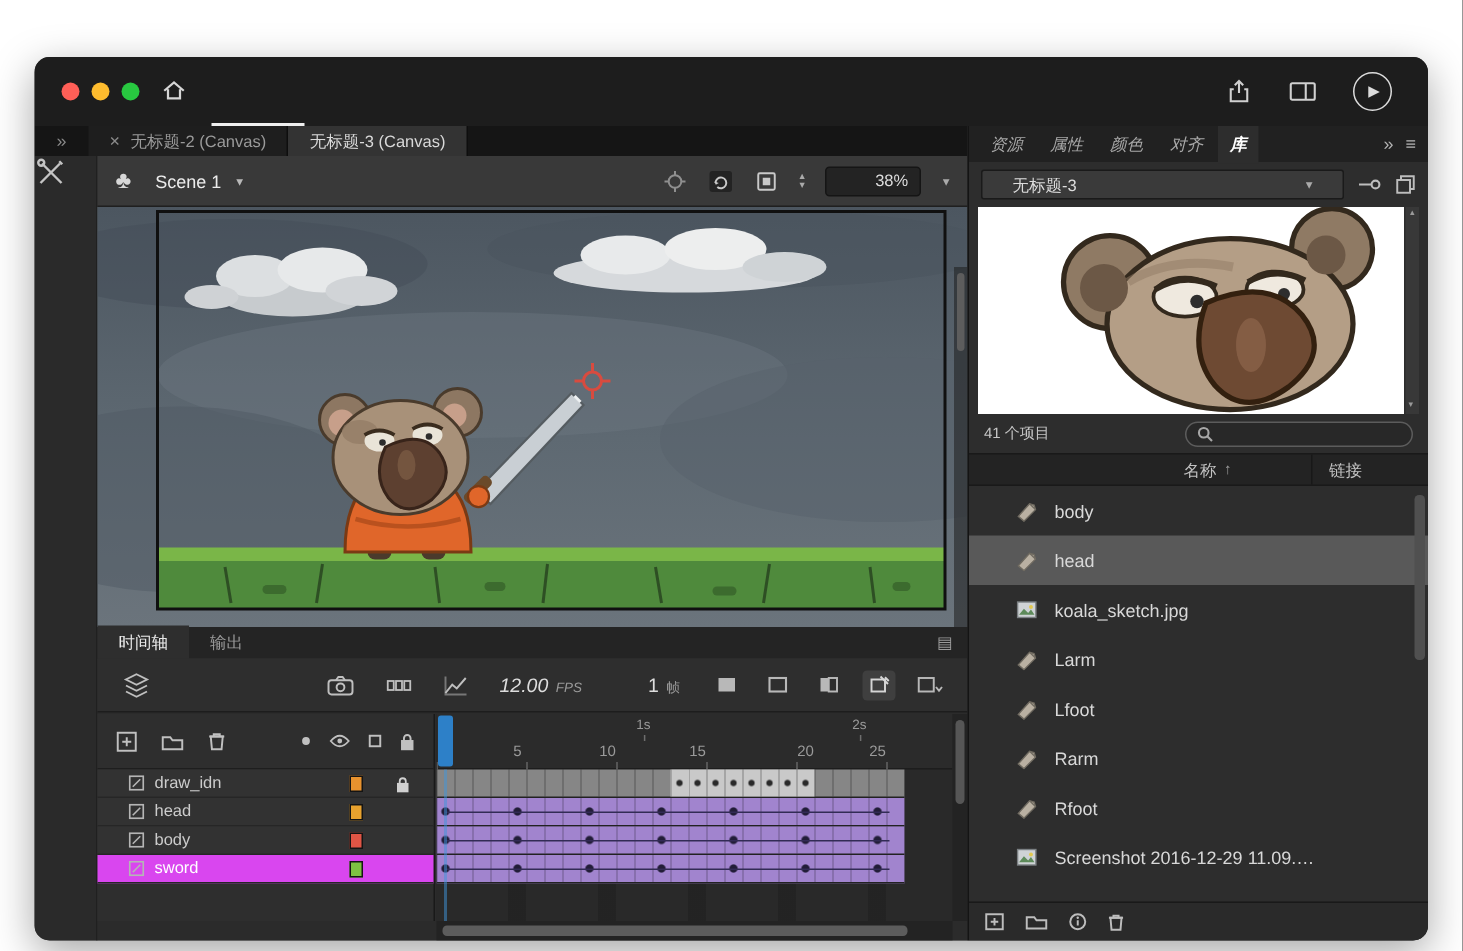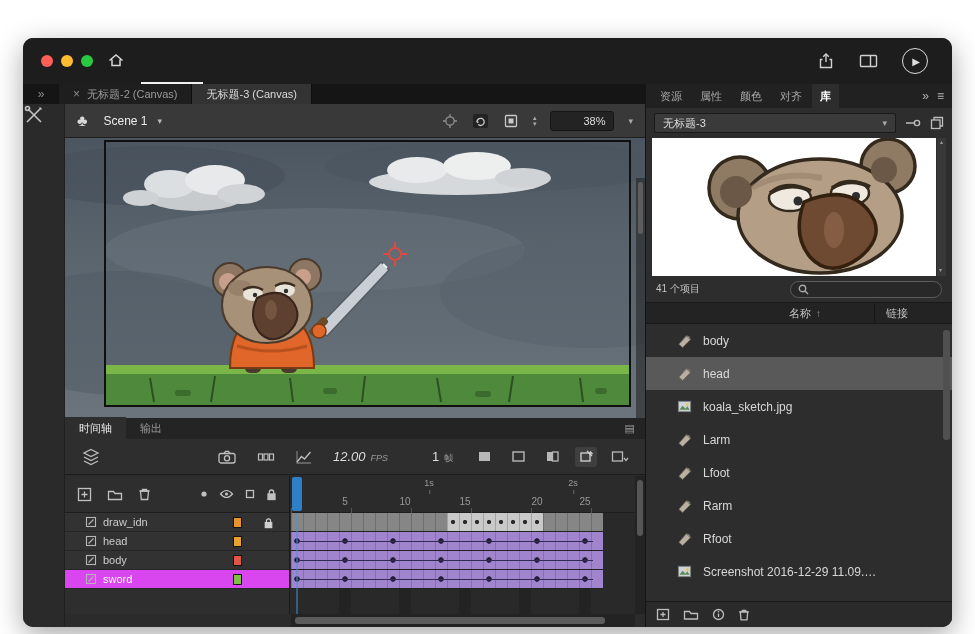--- a/index.html
+++ b/index.html
@@ -97,25 +97,25 @@
 .playhead-handle{position:absolute;left:1px;top:1px;width:10px;height:34px;background:#2d80c8;border-radius:2px;}
 .playhead-line{position:absolute;left:5px;top:37px;bottom:0;width:2px;background:rgba(64,150,220,.5);}
 .tl-vscroll{position:absolute;right:0;top:37px;bottom:13px;width:10px;background:#232323;}
 .tl-vscroll .thumb{margin:4px 2px;height:56px;background:#565656;border-radius:3px;}
 .tl-hscroll{position:absolute;left:226px;right:10px;bottom:0;height:13px;background:#232323;}
 .tl-hscroll .thumb{height:7px;margin:3px 4px;width:90%;background:#5c5c5c;border-radius:3px;}
 
 
 .right-panel{position:absolute;top:46px;right:0;width:307px;bottom:0;background:#2d2d2d;border-left:1px solid #141414;}
 .panel-tabs{position:absolute;top:0;left:0;right:0;height:24px;background:#212121;display:flex;align-items:center;font-size:11px;color:#a8a8a8;padding-left:6px;gap:2px;}
-.panel-tab{padding:5px 8px;}
+.panel-tab{padding:5px 8px;font-style:italic;}
 .panel-tab.active{color:#ffffff;font-weight:bold;background:#2d2d2d;}
 .panel-tabs-right{margin-left:auto;margin-right:8px;display:flex;gap:8px;color:#b5b5b5;font-size:12px;}
 .doc-row{position:absolute;top:24px;left:0;right:0;height:30px;display:flex;align-items:center;padding:0 8px;gap:9px;}
-.doc-select{flex:1;height:20px;background:#3a3a3a;border:1px solid #1a1a1a;border-radius:2px;color:#dddddd;font-size:11px;display:flex;align-items:center;padding:0 8px;}
+.doc-select{flex:1;height:20px;background:#3a3a3a;border:1px solid #1a1a1a;border-radius:2px;color:#dddddd;font-size:11px;display:flex;align-items:center;padding:0 20px;}
 .doc-select .chev{margin-left:auto;color:#aaa;font-size:9px;}
 .preview{position:absolute;top:54px;left:6px;right:16px;height:138px;background:#ffffff;overflow:hidden;}
 .preview-scroll{position:absolute;top:54px;right:6px;width:9px;height:138px;background:#383838;color:#9a9a9a;font-size:6px;text-align:center;line-height:8px;}
 .count-row{position:absolute;top:192px;left:0;right:0;height:26px;display:flex;align-items:center;padding:0 10px;}
 .items-count{color:#c6c6c6;font-size:10px;}
 .search-box{margin-left:auto;width:152px;height:17px;border:1px solid #5c5c5c;border-radius:9px;background:#282828;display:flex;align-items:center;padding:0 7px;gap:5px;}
 .search-box input{background:transparent;border:none;outline:none;color:#ddd;font-size:10px;width:100%;font-family:"Liberation Sans",sans-serif;}
 .cols-header{position:absolute;top:218px;left:0;right:0;height:22px;background:#232323;border-top:1px solid #191919;border-bottom:1px solid #191919;display:flex;align-items:center;font-size:11px;color:#c2c2c2;justify-content:center;}
 .col-name{padding-left:12px;display:flex;gap:5px;align-items:center;}
 .col-sort{font-size:10px;color:#9a9a9a;}

